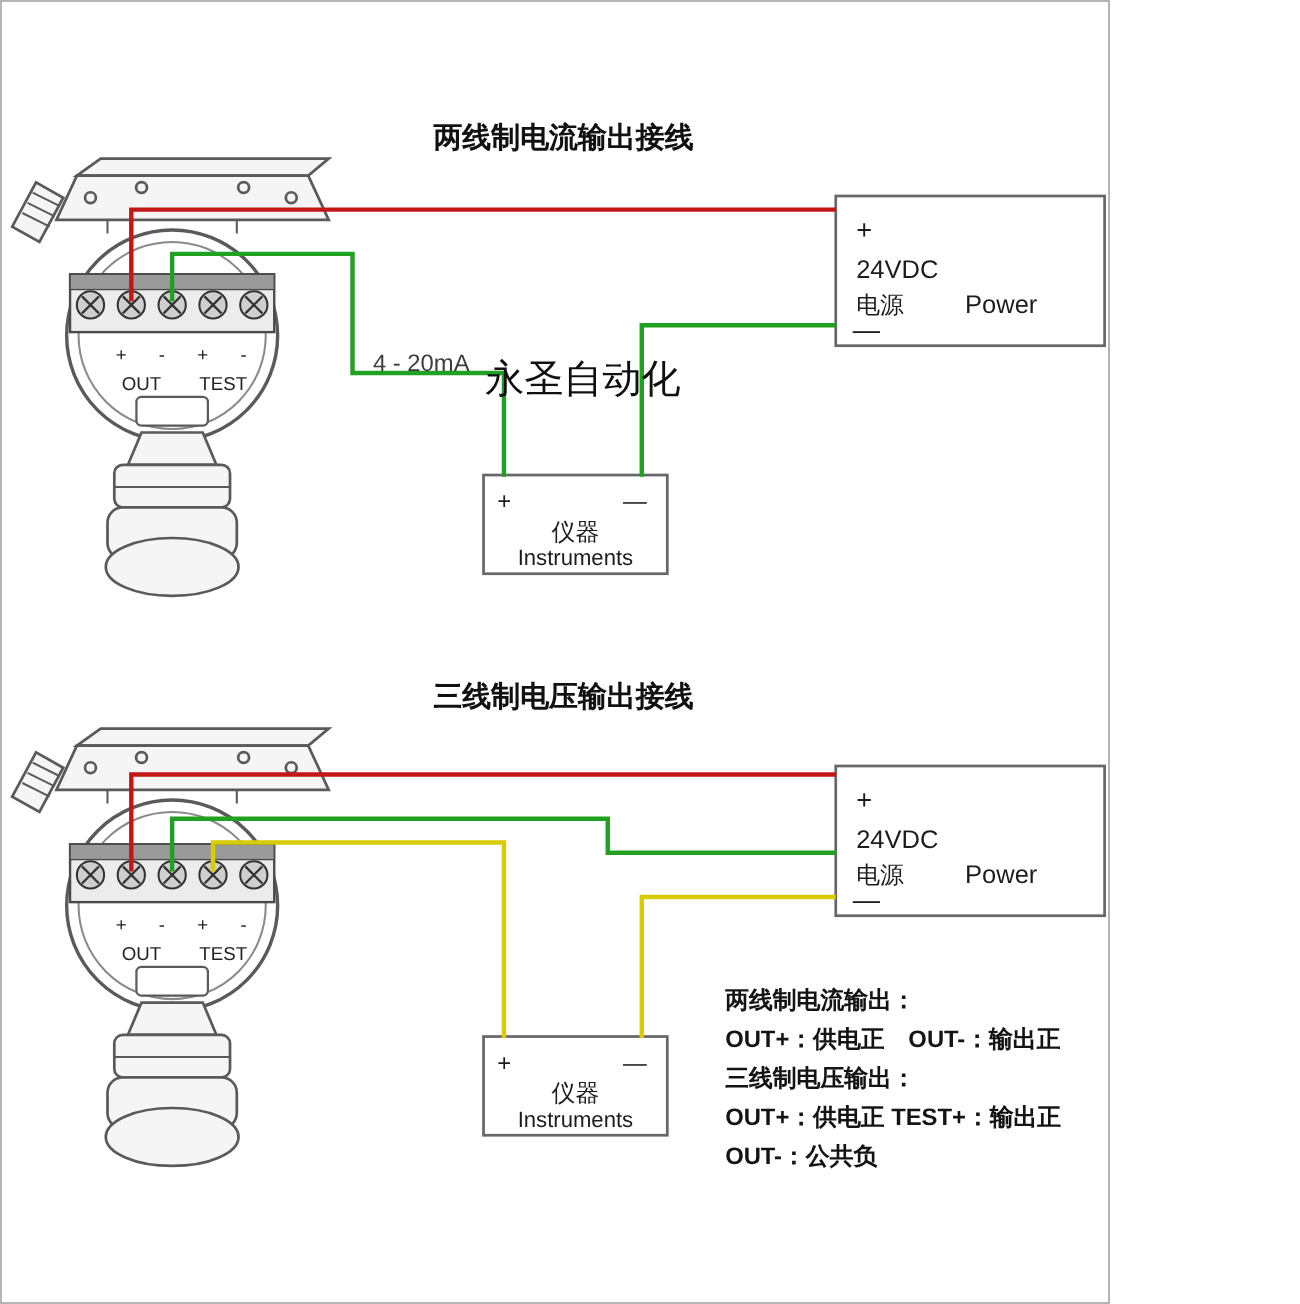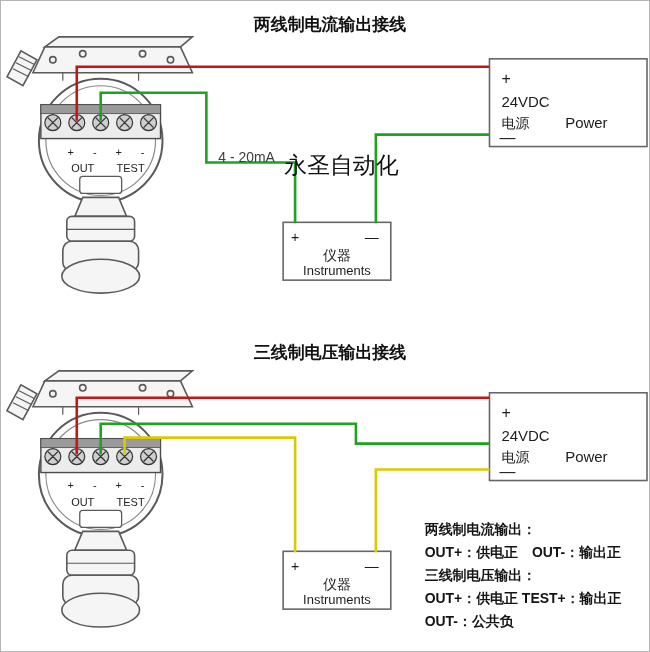--- a/index.html
+++ b/index.html
@@ -1,17 +1,17 @@
 <!DOCTYPE html>
 <html><head>
 <meta charset="utf-8">
 <style>
   html,body{margin:0;padding:0;background:#ffffff;}
   .stage{
-    width:650px;height:652px;position:relative;background:#ffffff;
+    width:555px;height:652px;position:relative;background:#ffffff;
     border:1px solid #b5b5b5;box-sizing:border-box;overflow:hidden;
     font-family:"Liberation Sans","DejaVu Sans",sans-serif;
   }
   svg{display:block;width:100%;height:100%;}
   text{font-family:"Liberation Sans","DejaVu Sans",sans-serif;fill:#1c1c1c;}
   .title{font-size:17px;font-weight:700;text-anchor:middle;fill:#111;}
   .lab{font-size:11px;text-anchor:middle;fill:#222;}
   .note{font-size:14px;font-weight:700;fill:#141414;}
   .wm{font-size:23px;fill:#101010;}
   .sig{font-size:14px;fill:#3c3c3c;}

